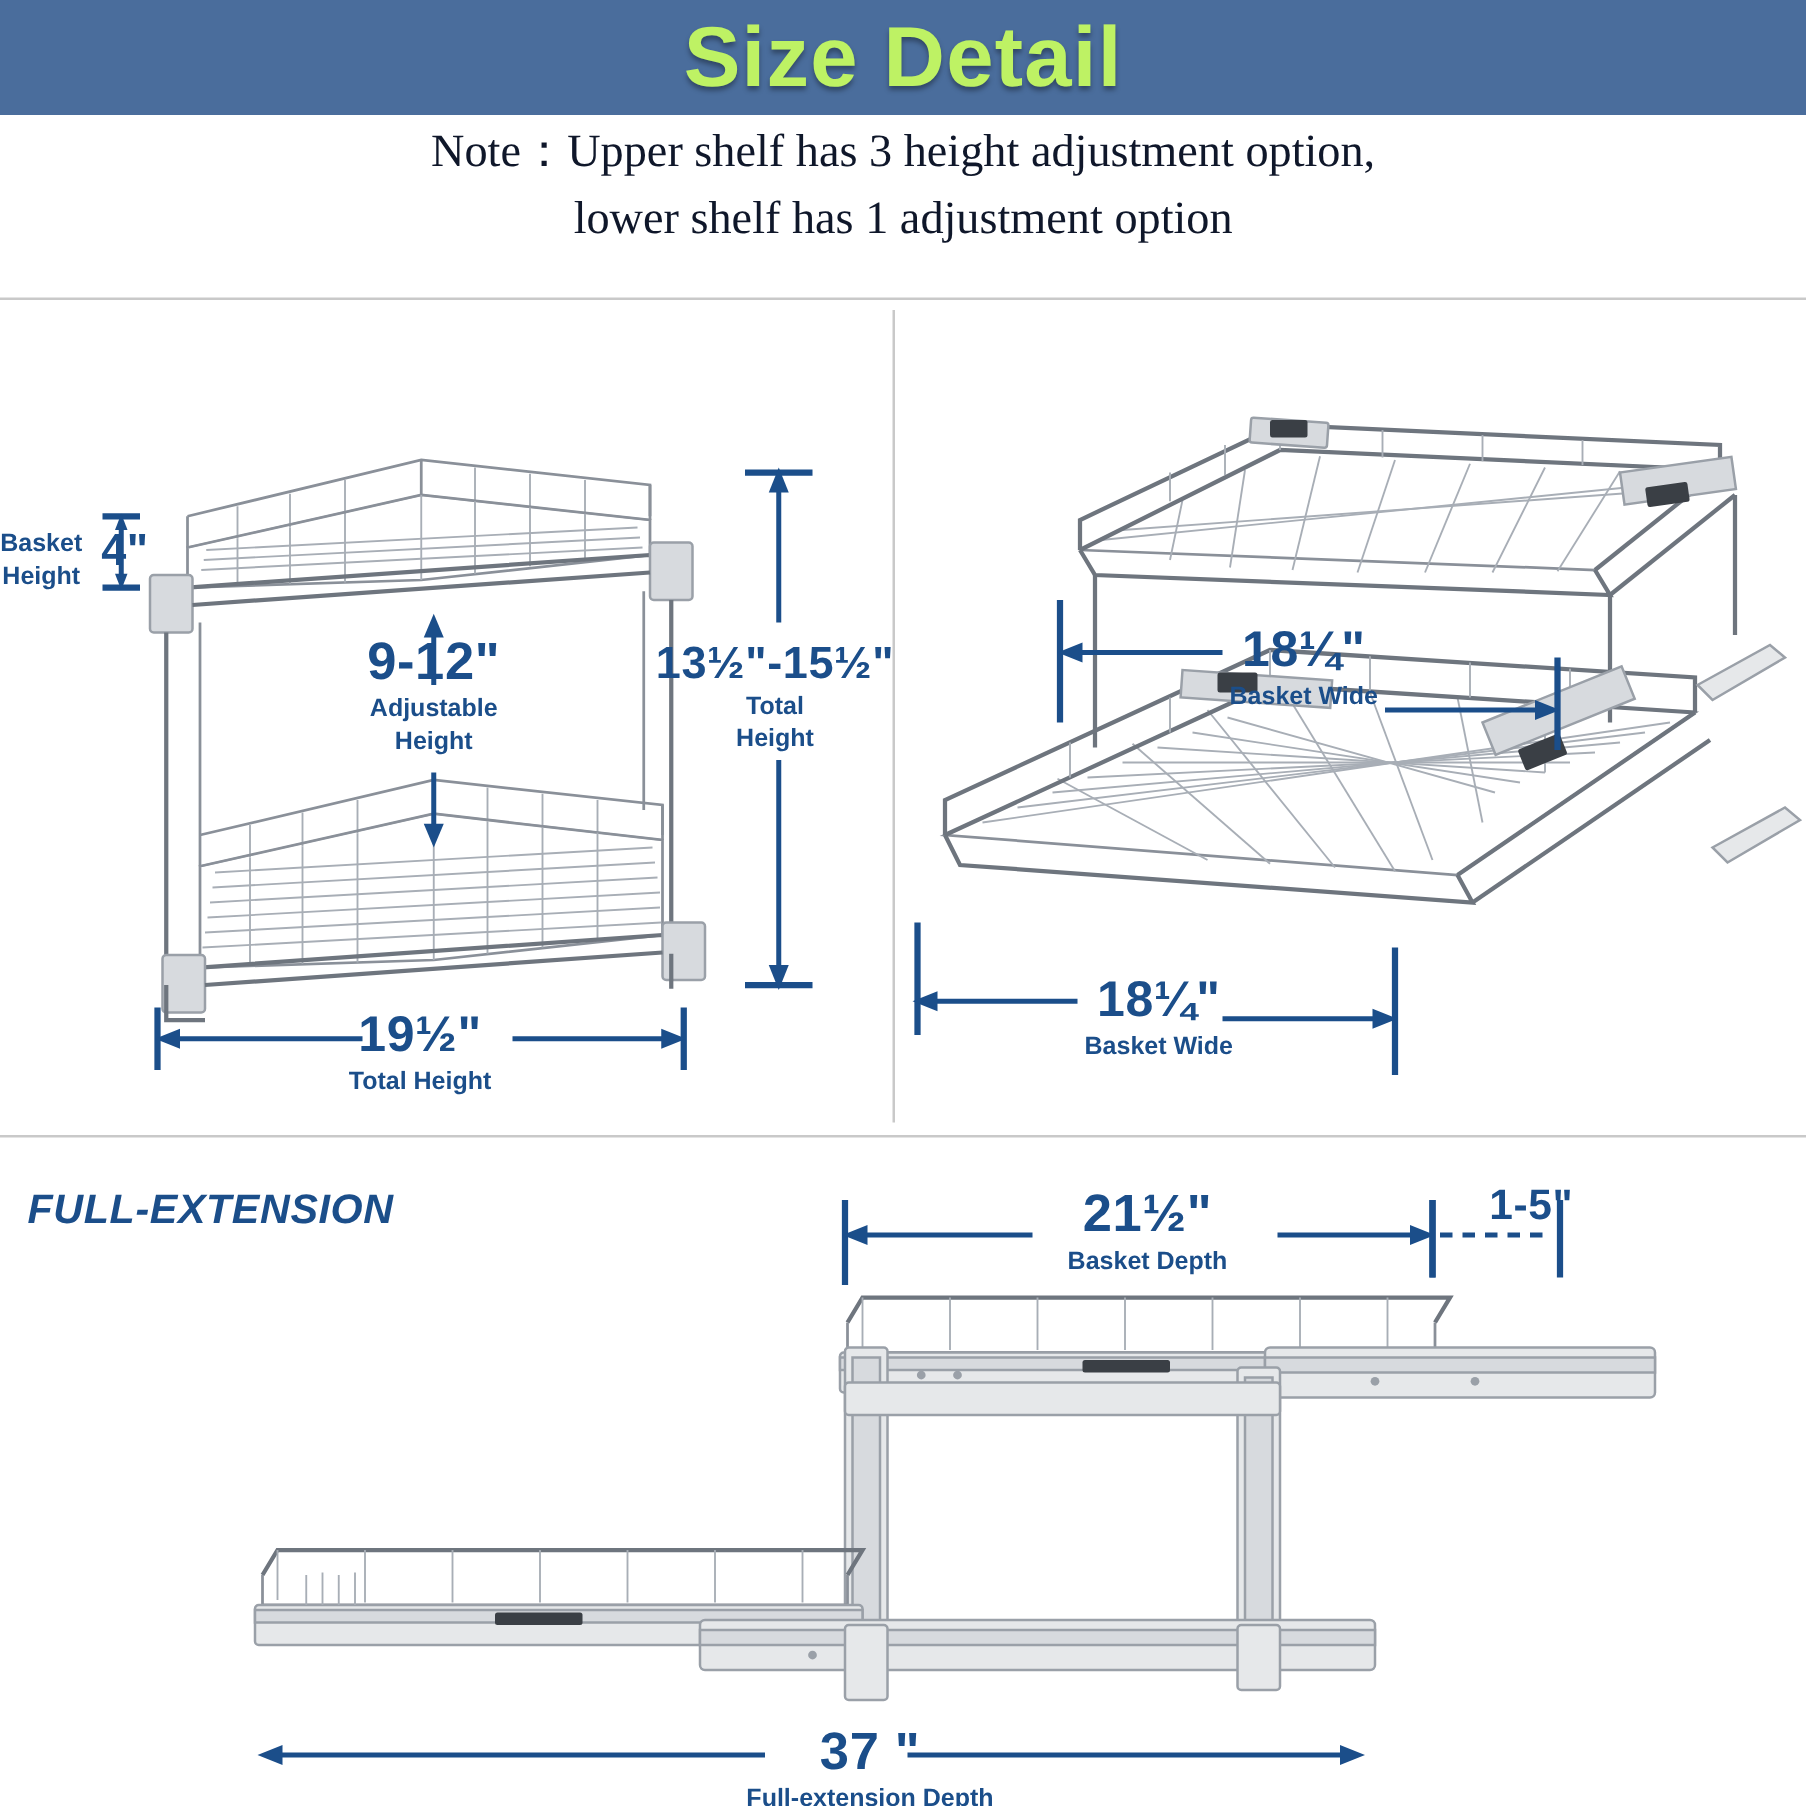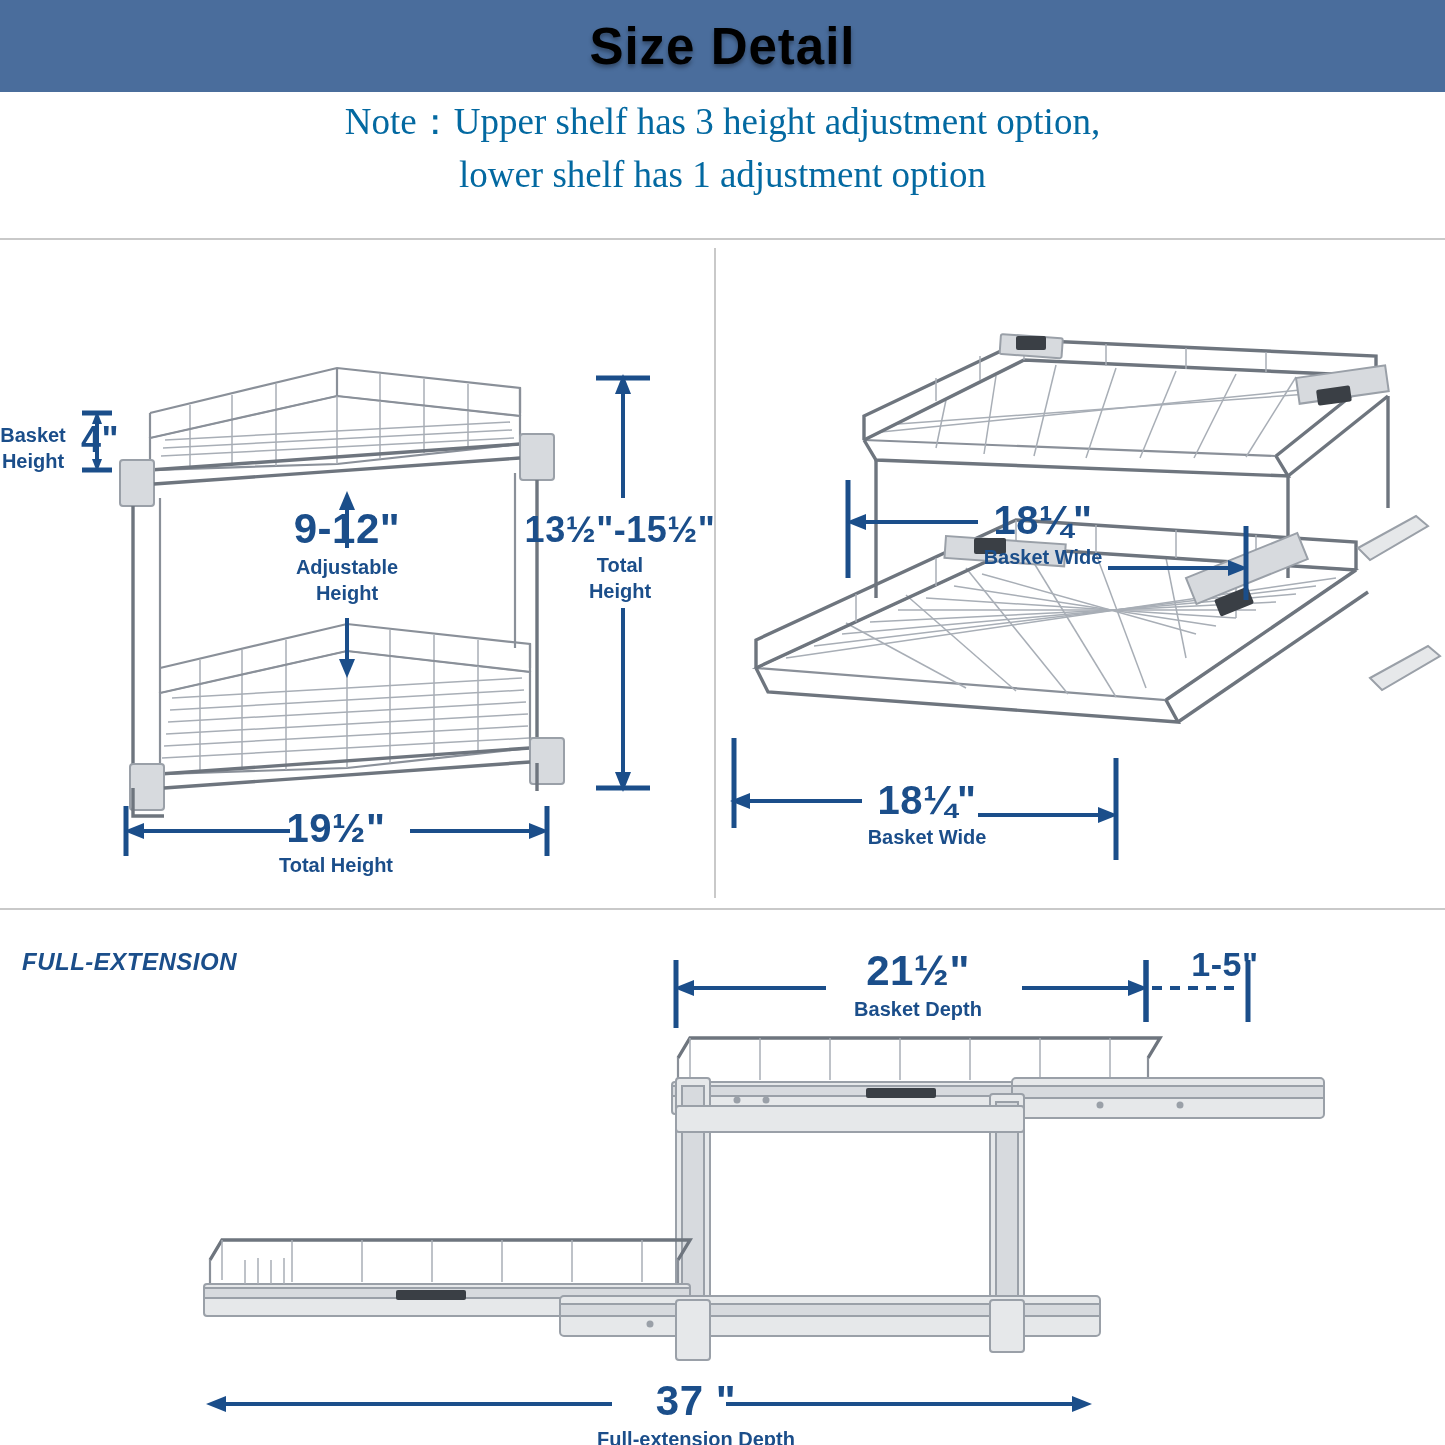--- a/index.html
+++ b/index.html
@@ -19,35 +19,35 @@
     position: absolute;
     left: 0; top: 0;
     width: 1445px;
     height: 92px;
     background: #4a6d9c;
     display: flex;
     align-items: center;
     justify-content: center;
   }
   .banner-title {
-    font-size: 51px;
+    font-size: 68px;
     font-weight: bold;
     letter-spacing: 1px;
-    color: #000000;
+    color: #bef264;
     text-shadow: 0 3px 4px rgba(0,0,0,0.35);
     font-family: "Liberation Sans", sans-serif;
   }
 
   
   .note {
     position: absolute;
     left: 0; top: 96px;
     width: 1445px;
     text-align: center;
-    color: #0369a1;
+    color: #0f172a;
     font-size: 37px;
     line-height: 1.42;
     font-family: "Liberation Serif", serif;
     font-weight: normal;
   }
   .note .line { display: block; }
 
   
   .hr {
     position: absolute;
@@ -73,21 +73,21 @@
     line-height: 1.1;
     white-space: nowrap;
   }
   .dim .val { display: block; font-size: 36px; letter-spacing: 0.5px; }
   .dim .cap { display: block; font-size: 20px; font-weight: bold; margin-top: 4px; }
   .dim.tiny .cap { font-size: 20px; }
 
   .full-ext-label {
     position: absolute;
     left: 22px; top: 948px;
-    font-size: 24px;
+    font-size: 33px;
     font-style: italic;
     font-weight: bold;
     color: #1b4e8a;
     letter-spacing: 0.5px;
   }
 
   svg { display: block; }
   .arrow-line { stroke: #1b4e8a; stroke-width: 4; fill: none; }
   .tick { stroke: #1b4e8a; stroke-width: 5; }
   .dash { stroke: #1b4e8a; stroke-width: 4; stroke-dasharray: 10 8; fill: none; }

